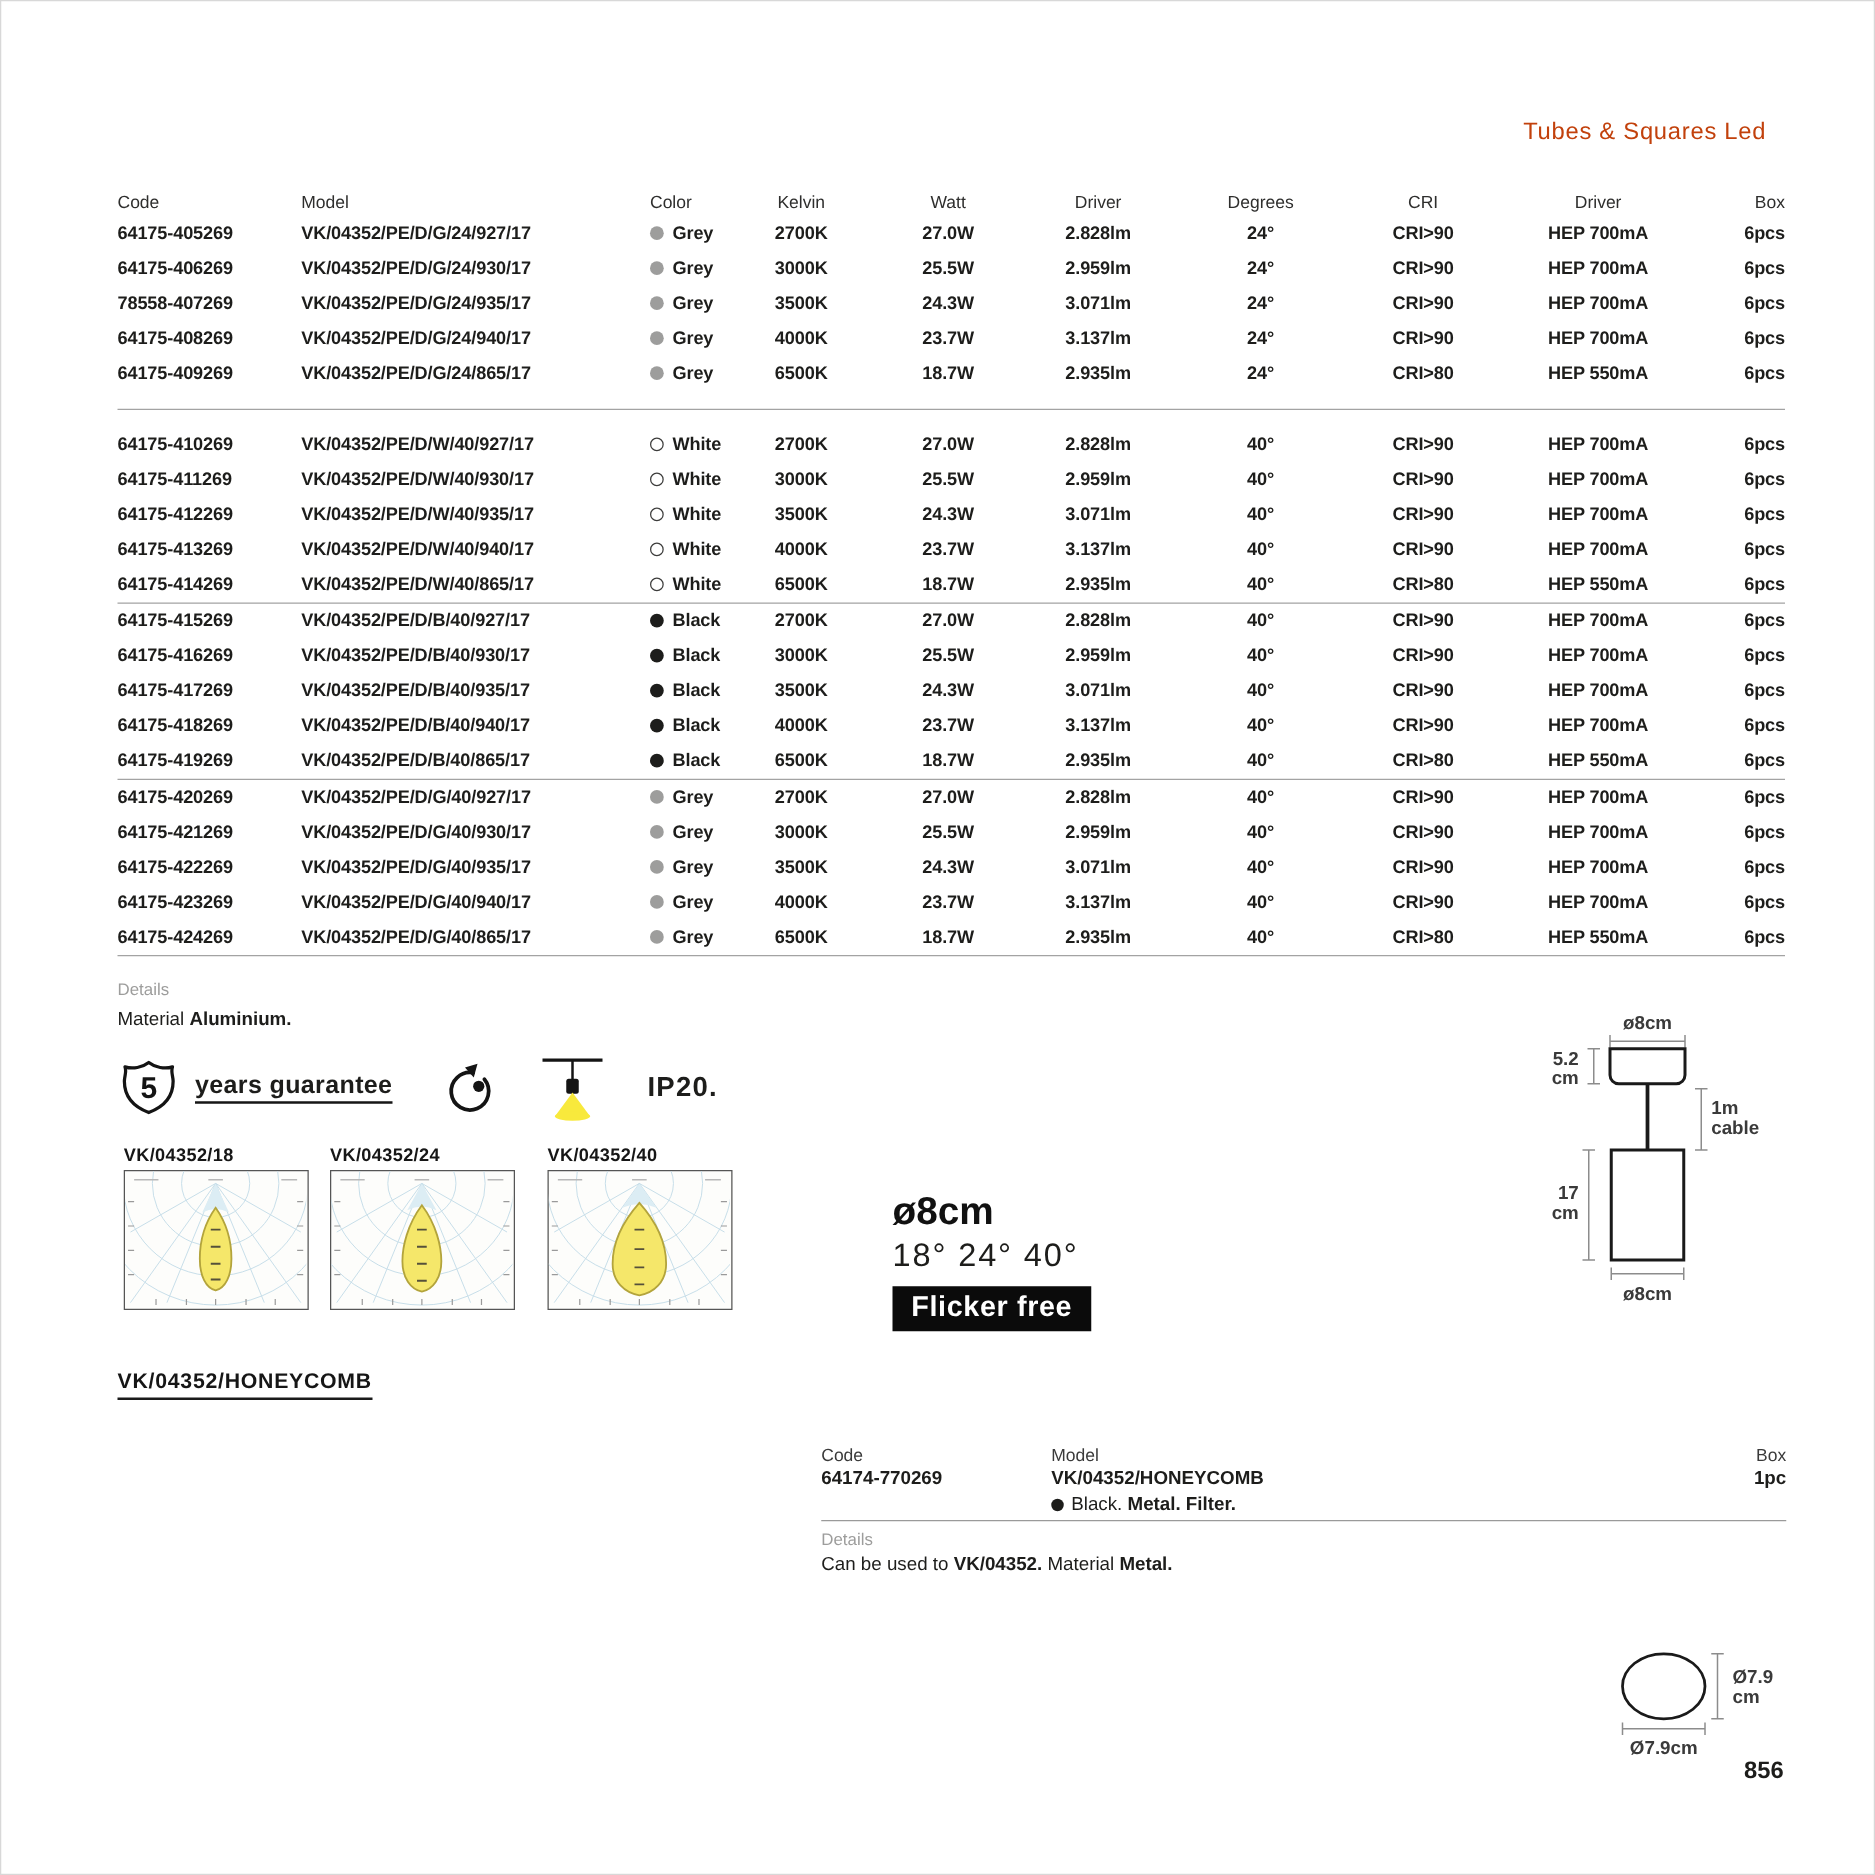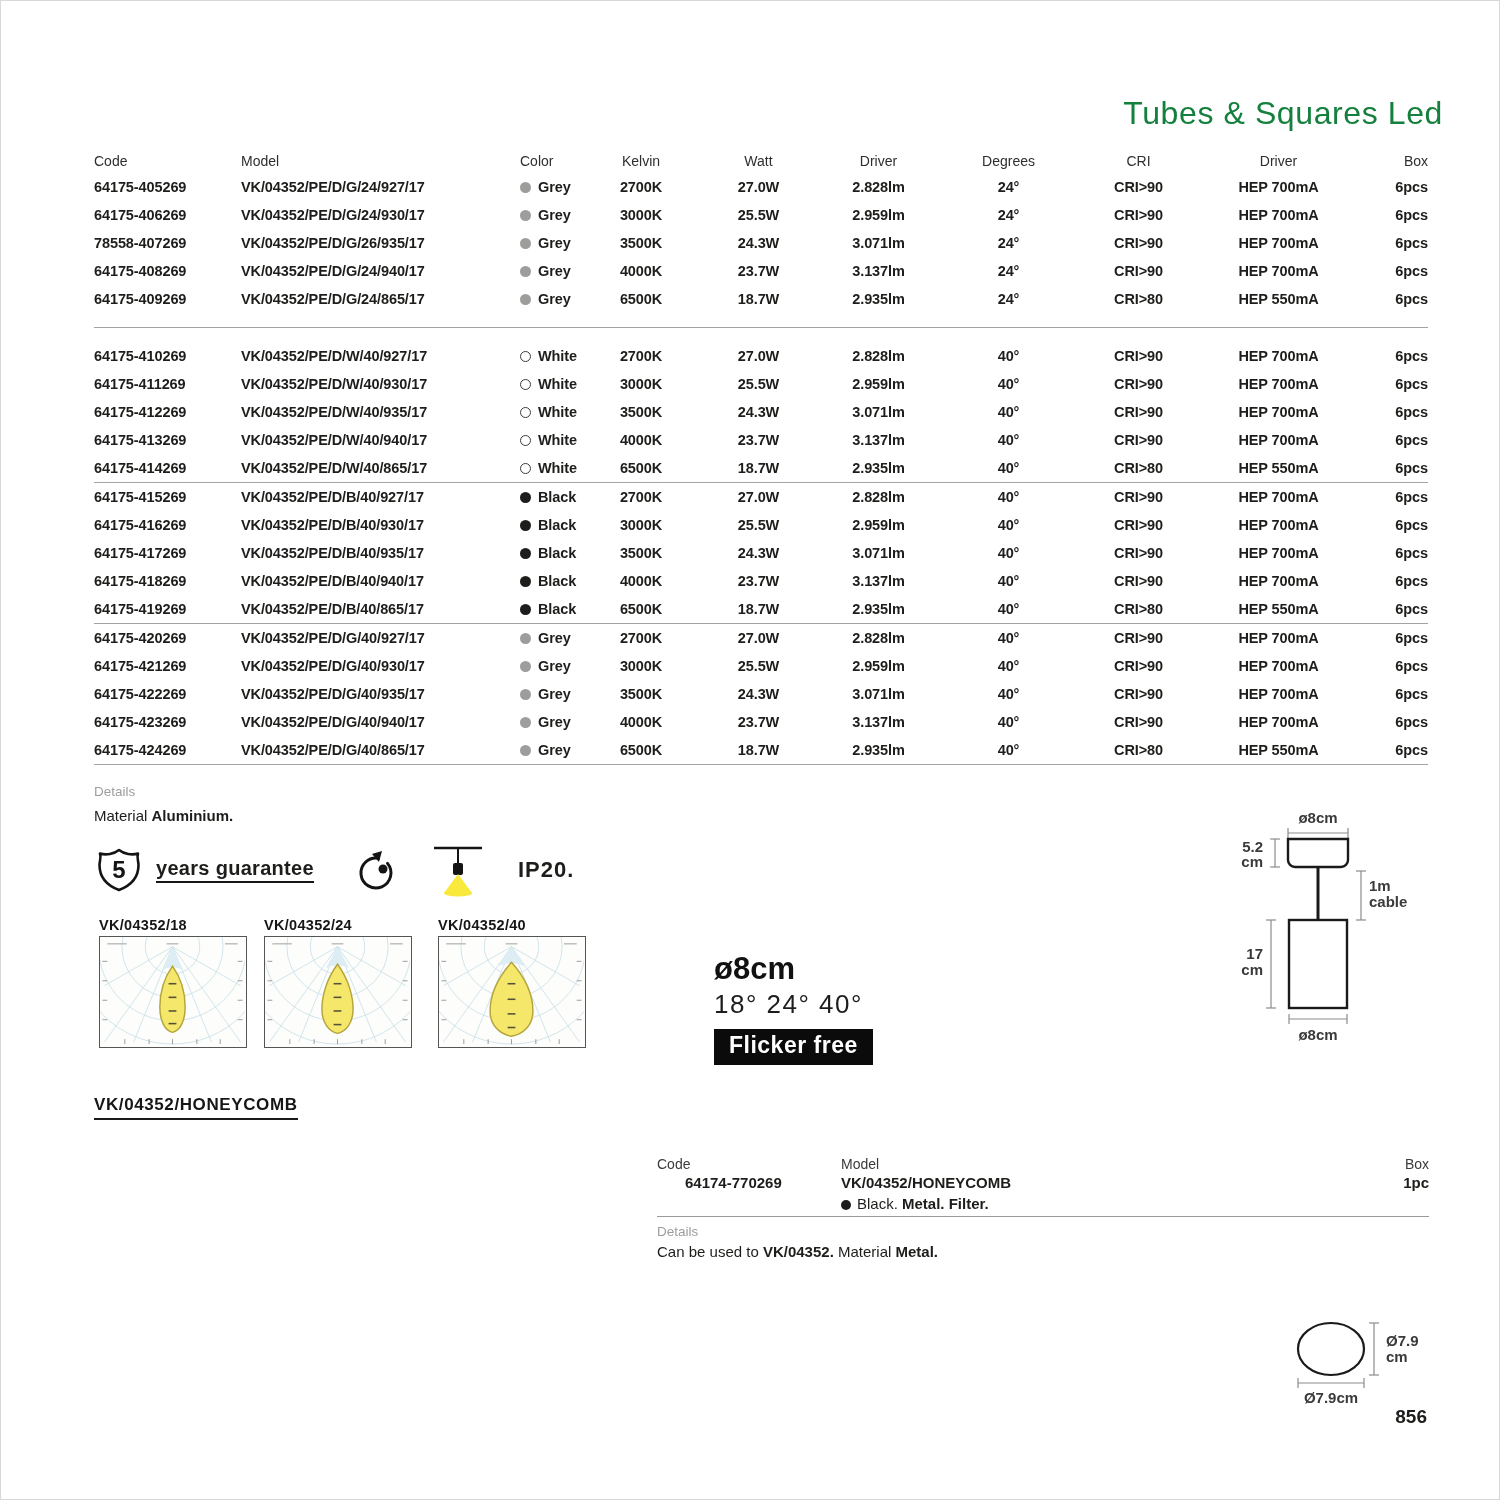--- a/index.html
+++ b/index.html
@@ -1,20 +1,20 @@
 <!DOCTYPE html>
 <html><head>
 <meta charset="utf-8">
 <style>
   html,body{margin:0;padding:0;background:#fff;}
   .page{position:relative;width:1500px;height:1500px;background:#fff;box-sizing:border-box;
         border:1px solid #d8d8d8;font-family:"Liberation Sans",sans-serif;color:#1d1d1b;overflow:hidden;}
 
   
-  .title{position:absolute;right:56px;top:94px;font-size:32px;font-weight:400;letter-spacing:.6px;color:#15803d;}
+  .title{position:absolute;right:86px;top:94px;font-size:19px;font-weight:400;letter-spacing:.6px;color:#c2410c;}
 
   
   .cat-table{position:absolute;left:93px;top:148px;width:1334px;}
   .thead,.row{display:grid;grid-template-columns:147px 265px 90px 90px 145px 95px 165px 95px 185px 57px;align-items:center;}
   .thead{height:24px;font-size:14px;font-weight:400;color:#2e2e2d;}
   .row{height:28px;font-size:14.5px;font-weight:700;color:#1d1d1b;letter-spacing:-.1px;}
   .thead>*:nth-child(-n+2),.row>*:nth-child(-n+2){text-align:left;}
   .thead>*:nth-child(3),.row>*:nth-child(3){text-align:left;padding-left:14px;}
   .thead>*:nth-child(n+4),.row>*:nth-child(n+4){text-align:center;}
   .thead>*:nth-child(10),.row>*:nth-child(10){text-align:right;}
@@ -127,21 +127,21 @@
         <div>25.5W</div>
         <div>2.959lm</div>
         <div>24°</div>
         <div>CRI&gt;90</div>
         <div>HEP 700mA</div>
         <div>6pcs</div>
       </div>
 
       <div class="row">
         <div>78558-407269</div>
-        <div>VK/04352/PE/D/G/26/935/17</div>
+        <div>VK/04352/PE/D/G/24/935/17</div>
         <div><span class="dot grey"></span><span>Grey</span></div>
         <div>3500K</div>
         <div>24.3W</div>
         <div>3.071lm</div>
         <div>24°</div>
         <div>CRI&gt;90</div>
         <div>HEP 700mA</div>
         <div>6pcs</div>
       </div>
 
@@ -588,21 +588,21 @@
         <line x1="124" y1="207" x2="124" y2="217"></line>
       </g>
     <text class="svgt" x="95" y="233" text-anchor="middle">ø8cm</text>
   </svg>
 
   <div class="hc-heading">VK/04352/HONEYCOMB</div>
 
 
   <div class="hc-info">
     <span class="hc-lab" style="left:0;">Code</span>
-    <span class="hc-val" style="left:0;margin-left:28px;">64174-770269</span>
+    <span class="hc-val" style="left:0;">64174-770269</span>
     <span class="hc-lab" style="left:184px;">Model</span>
     <span class="hc-val" style="left:184px;">VK/04352/HONEYCOMB</span>
     <span class="hc-spec"><span class="dot black"></span><span>Black. </span><b>Metal. Filter.</b></span>
     <span class="hc-lab" style="right:0;">Box</span>
     <span class="hc-val" style="right:0;">1pc</span>
     <div class="hc-div"></div>
     <span class="hc-det-label">Details</span>
     <span class="hc-usage"><span>Can be used to </span><b>VK/04352.</b><span> Material </span><b>Metal.</b></span>
   </div>
 

